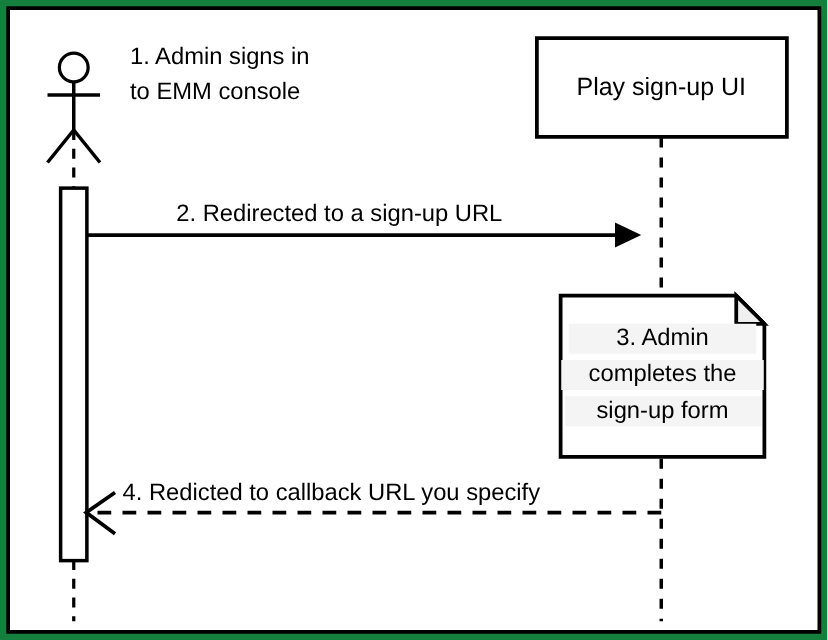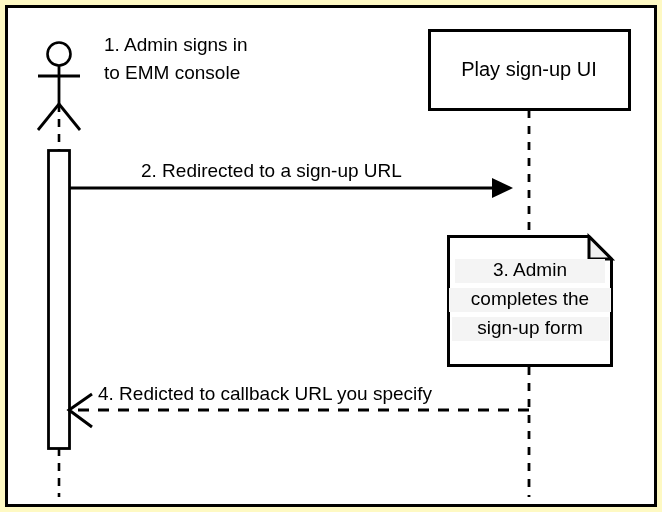--- a/index.html
+++ b/index.html
@@ -5,21 +5,21 @@
 <style>
   html, body {
     margin: 0;
     padding: 0;
     background: #ffffff;
   }
   #canvas {
     position: relative;
     width: 662px;
     height: 512px;
-    background: #fef9c3;
+    background: #15803d;
     overflow: hidden;
     font-family: "Liberation Sans", sans-serif;
   }
   #diagram-svg {
     position: absolute;
     left: 0;
     top: 0;
     width: 662px;
     height: 512px;
   }

